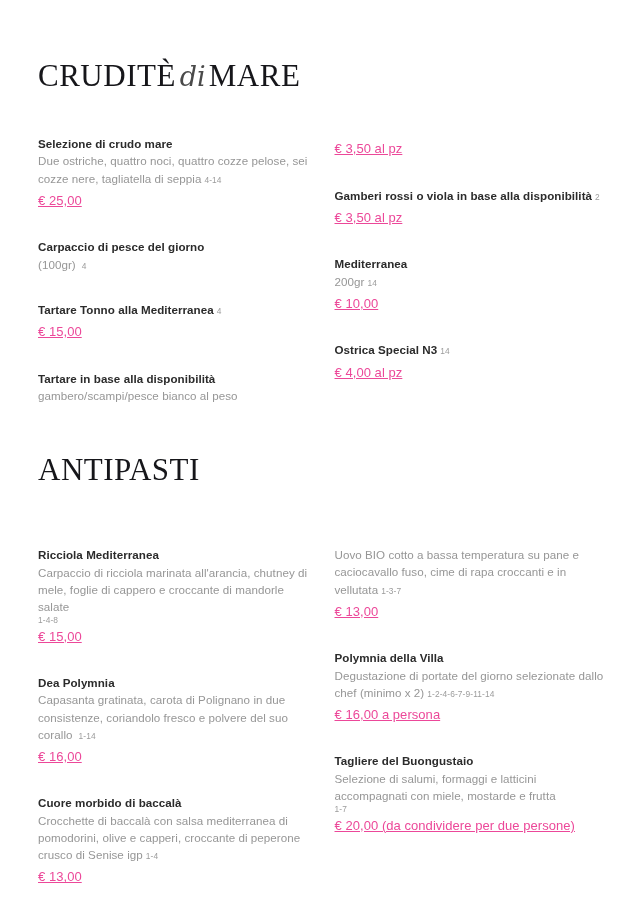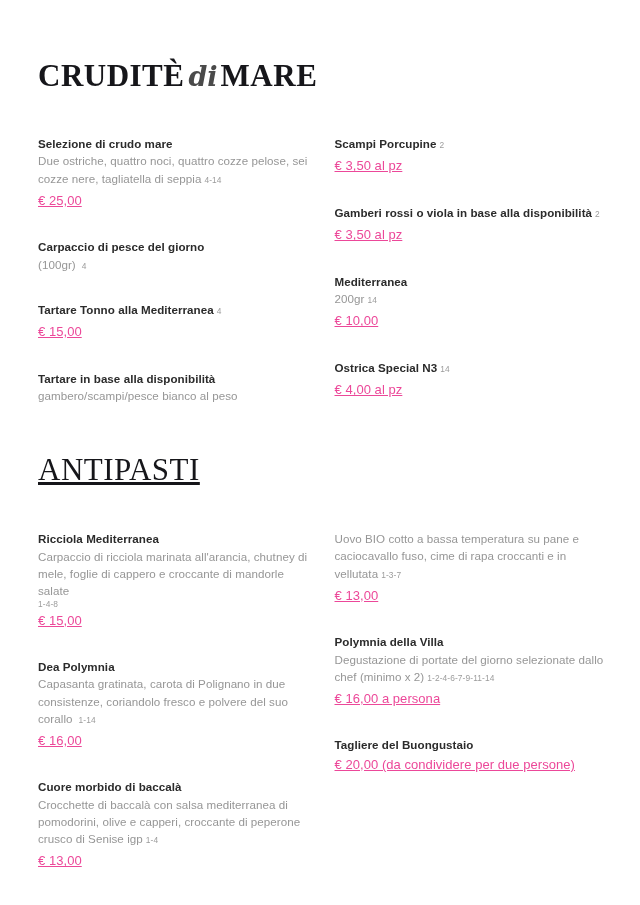--- a/index.html
+++ b/index.html
@@ -35,22 +35,22 @@
   }
   .section-heading .script {
     font-style: italic;
     font-family: "DejaVu Serif", "Liberation Serif", serif;
     font-size: 27px;
     color: #4a4a4a;
     padding: 0 3px 0 4px;
     letter-spacing: 0;
   }
 
-  #heading-crudite { margin-bottom: 44px; font-weight: bold; }
-  #heading-antipasti { margin-bottom: 45px; text-decoration: underline; }
+  #heading-crudite { margin-bottom: 44px; }
+  #heading-antipasti { margin-bottom: 61px; }
 
   
   .columns {
     display: flex;
     align-items: flex-start;
   }
   .col {
     width: 272px;
   }
   .col-left { margin-right: 25px; }
@@ -134,21 +134,20 @@
         <div class="item">
           <div class="item-title"><span>Tartare in base alla disponibilità</span></div>
           <div class="item-desc"><span>gambero/scampi/pesce bianco al peso</span></div>
         </div>
 
       </div>
 
       <div class="col col-right">
 
         <div class="item">
-          <div class="item-title"><span>Scampi Porcupine</span><span class="allergens inline">2</span></div>
           <div class="item-price">€ 3,50 al pz</div>
         </div>
 
         <div class="item">
           <div class="item-title"><span>Gamberi rossi o viola in base alla disponibilità</span><span class="allergens inline">2</span></div>
           <div class="item-price">€ 3,50 al pz</div>
         </div>
 
         <div class="item">
           <div class="item-title"><span>Mediterranea</span></div>
@@ -203,20 +202,21 @@
         </div>
 
         <div class="item">
           <div class="item-title"><span>Polymnia della Villa</span></div>
           <div class="item-desc"><span>Degustazione di portate del giorno selezionate dallo chef (minimo x 2)</span><span class="allergens inline">1-2-4-6-7-9-11-14</span></div>
           <div class="item-price">€ 16,00 a persona</div>
         </div>
 
         <div class="item">
           <div class="item-title"><span>Tagliere del Buongustaio</span></div>
+          <div class="item-desc"><span>Selezione di salumi, formaggi e latticini accompagnati con miele, mostarde e frutta</span><span class="allergens block">1-7</span></div>
           <div class="item-price" style="margin-top:1px">€ 20,00 (da condividere per due persone)</div>
         </div>
 
       </div>
     </div>
   </div>
 
 </div>
 
 </body></html>

